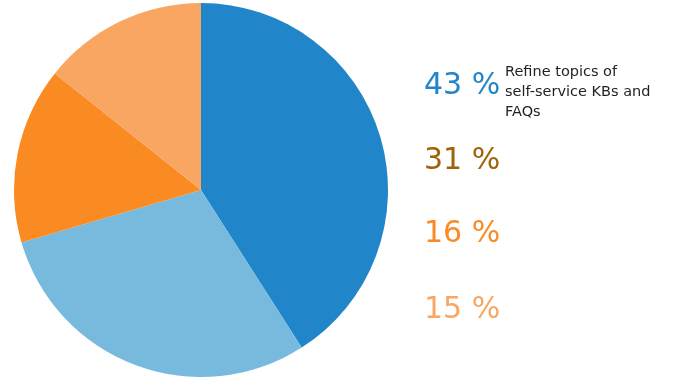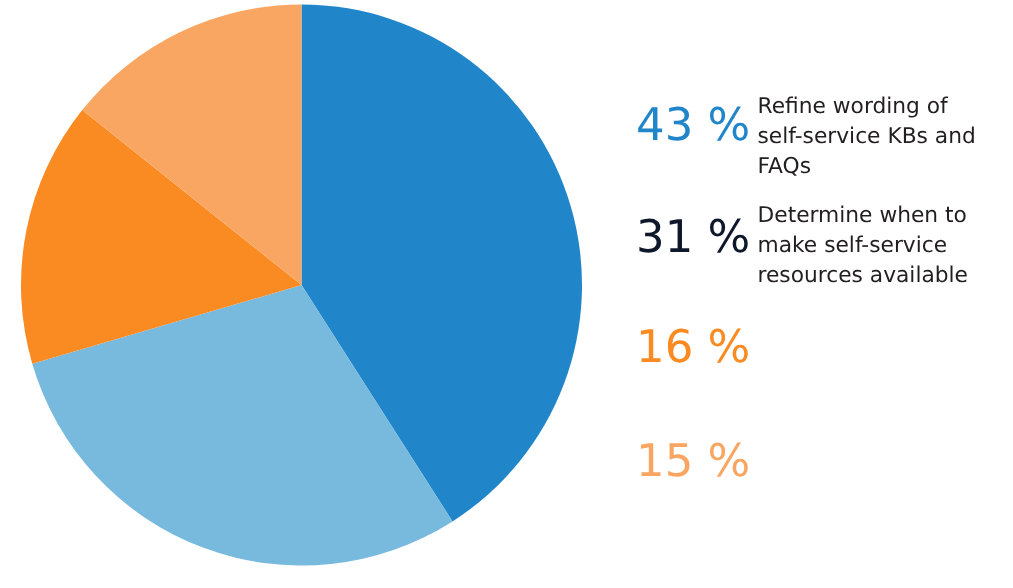--- a/index.html
+++ b/index.html
@@ -91,30 +91,27 @@
         <path id="slice-2" d="M 193 190 L 13.50 242.44 A 187 187 0 0 1 46.80 73.41 Z" fill="#fa8a22"></path>
         <path id="slice-3" d="M 193 190 L 46.80 73.41 A 187 187 0 0 1 193.00 3.00 Z" fill="#f9a662"></path>
       </g>
     </svg>
   </div>
 
   <div id="legend">
 
     <div class="legend-row r0">
       <div class="legend-pct" style="color: rgb(33, 133, 201);">43 %</div>
-      <div class="legend-label">Refine wording of
+      <div class="legend-label">Refine topics of
 self-service KBs and
 FAQs</div>
     </div>
 
     <div class="legend-row r1">
-      <div class="legend-pct" style="color: #0f172a;">31 %</div>
-      <div class="legend-label">Determine when to
-make self-service
-resources available</div>
+      <div class="legend-pct" style="color: #a16207;">31 %</div>
     </div>
 
     <div class="legend-row r2">
       <div class="legend-pct" style="color: rgb(250, 138, 34);">16 %</div>
     </div>
 
     <div class="legend-row r3">
       <div class="legend-pct" style="color: rgb(249, 166, 98);">15 %</div>
     </div>
 

